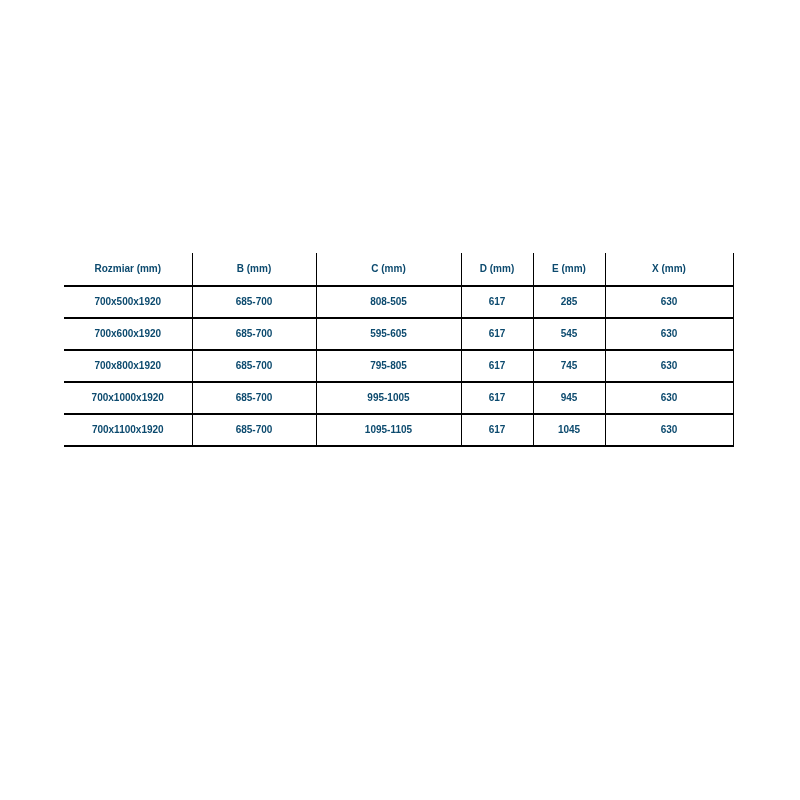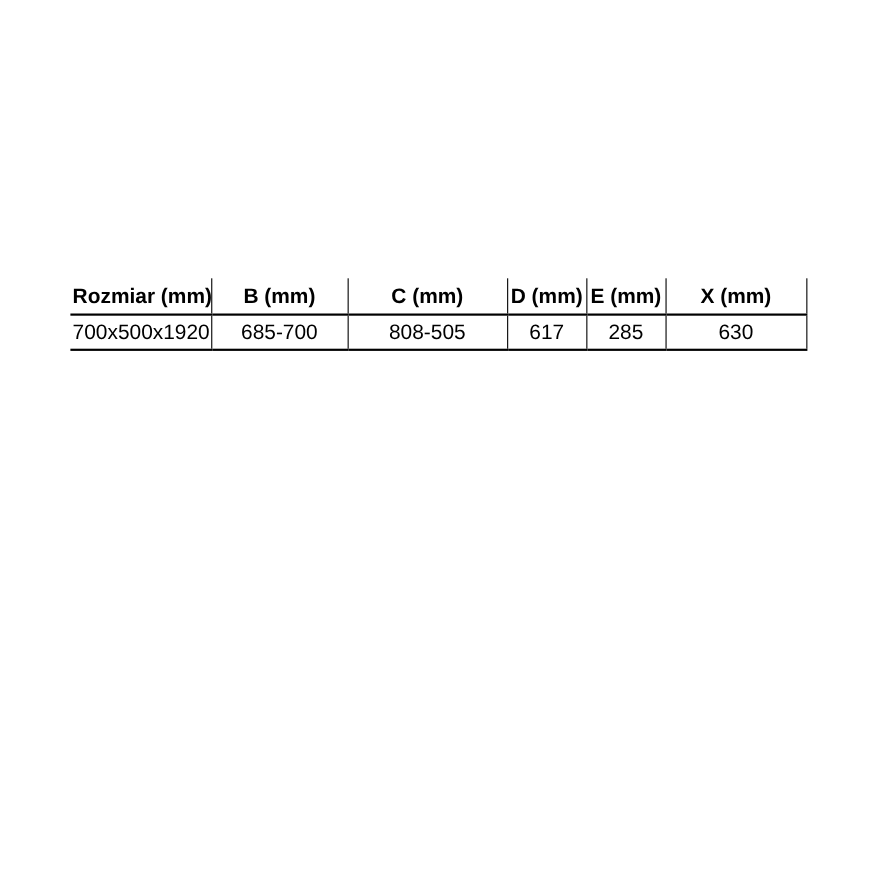--- a/index.html
+++ b/index.html
@@ -23,32 +23,32 @@
   }
   table.spec th,
   table.spec td {
     border-right: 1px solid #000000;
     border-bottom: 2px solid #000000;
     border-top: none;
     border-left: none;
     text-align: center;
     vertical-align: middle;
     padding: 0 2px;
-    color: #000000;
-    font-size: 19px;
+    color: #0c4a6e;
+    font-size: 10px;
     line-height: 1;
     overflow: hidden;
     white-space: nowrap;
   }
   table.spec th {
     font-weight: bold;
     height: 32px;
   }
   table.spec td {
-    font-weight: normal;
+    font-weight: bold;
     height: 30px;
   }
   
   table.spec th:first-child,
   table.spec td:first-child {
     border-left: none;
   }
 </style>
 </head>
 <body>
@@ -75,15 +75,47 @@
     </thead>
     <tbody>
       <tr>
         <td>700x500x1920</td>
         <td>685-700</td>
         <td>808-505</td>
         <td>617</td>
         <td>285</td>
         <td>630</td>
       </tr>
+      <tr>
+        <td>700x600x1920</td>
+        <td>685-700</td>
+        <td>595-605</td>
+        <td>617</td>
+        <td>545</td>
+        <td>630</td>
+      </tr>
+      <tr>
+        <td>700x800x1920</td>
+        <td>685-700</td>
+        <td>795-805</td>
+        <td>617</td>
+        <td>745</td>
+        <td>630</td>
+      </tr>
+      <tr>
+        <td>700x1000x1920</td>
+        <td>685-700</td>
+        <td>995-1005</td>
+        <td>617</td>
+        <td>945</td>
+        <td>630</td>
+      </tr>
+      <tr>
+        <td>700x1100x1920</td>
+        <td>685-700</td>
+        <td>1095-1105</td>
+        <td>617</td>
+        <td>1045</td>
+        <td>630</td>
+      </tr>
     </tbody>
   </table>
 </div>
 
 </body></html>

